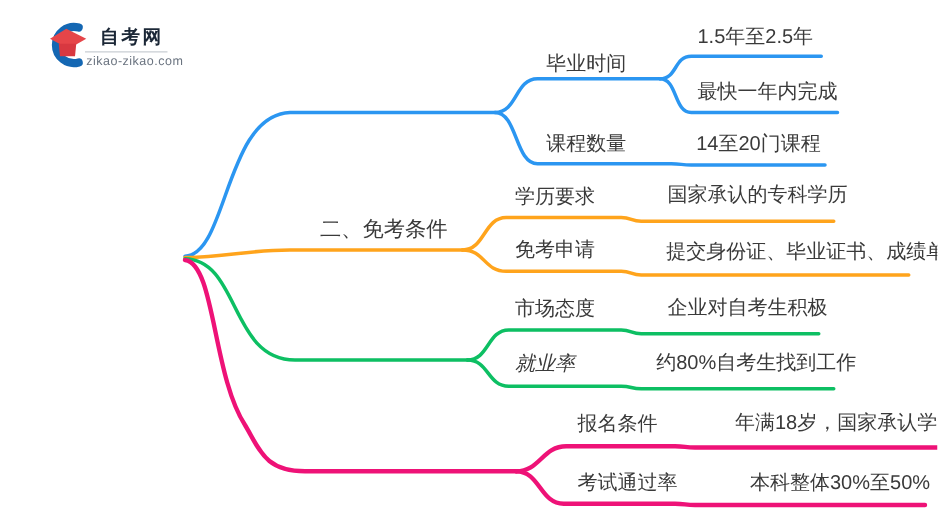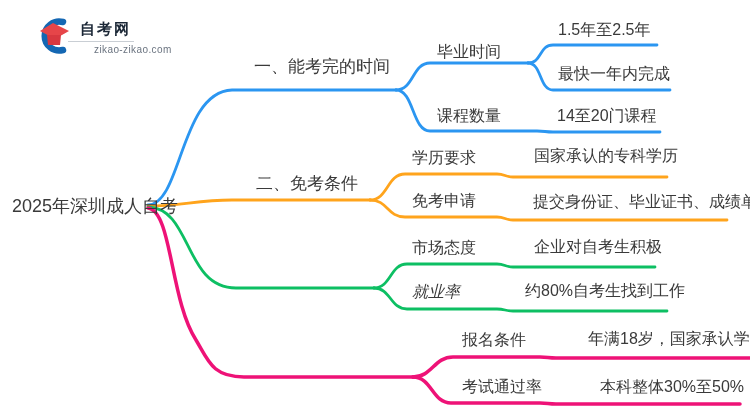--- a/index.html
+++ b/index.html
@@ -15,21 +15,21 @@
   }
   .rootlabel{font-size:18px;}
   .blabel{font-size:17px;}
   .blabel.small{font-size:16px;}
   .node{font-size:16px;}
   
   .logo{position:absolute;left:32px;top:13px;width:140px;height:48px;}
   .logo-icon{position:absolute;left:0;top:2px;width:42px;height:42px;}
   .site-name{position:absolute;left:48px;top:7px;font-size:15px;font-weight:bold;color:#1b2736;letter-spacing:2px;}
   .logo-divider{position:absolute;left:36px;top:28px;width:66px;height:1px;background:#c9ced4;}
-  .site-url{position:absolute;left:37px;top:31px;font-size:10px;color:#6b7480;letter-spacing:.4px;margin-left:25px;}
+  .site-url{position:absolute;left:37px;top:31px;font-size:10px;color:#6b7480;letter-spacing:.4px;}
 </style>
 </head>
 <body>
 
 <div class="stage">
 
   <svg class="connectors" viewBox="0 0 750 410">
 
     <g stroke="#2b96f1">
       <path d="M148,205 C182,204 180,92 232,90 L396,90"></path>
@@ -63,32 +63,30 @@
       <path d="M31,7 A14.5,14.5 0 1 0 31,35" fill="none" stroke-width="6.5" stroke-linecap="round" stroke="#1467b3"></path>
       <path d="M21,8 L37,16 L23,24 L8,16 Z" fill="#e64549"></path>
       <path d="M15,20 L29,20 L28,30 L16,30 Z" fill="#d83840"></path>
       <path d="M29,21 L37,17 L33,23 Z" fill="#ffffff" opacity="0.9"></path>
     </svg>
     <div class="site-name">自考网</div>
     <div class="logo-divider"></div>
     <div class="site-url">zikao-zikao.com</div>
   </div>
 
-  <div class="rootlabel" style="left:12px;top:196px;">2025年深圳成人自考</div>
 
-  <div class="blabel" style="left:254px;top:57px;">一、能考完的时间</div>
   <div class="node" style="left:437px;top:43px;">毕业时间</div>
   <div class="node" style="left:558px;top:21px;">1.5年至2.5年</div>
   <div class="node" style="left:558px;top:65px;">最快一年内完成</div>
   <div class="node" style="left:437px;top:107px;">课程数量</div>
   <div class="node" style="left:557px;top:107px;">14至20门课程</div>
 
   <div class="blabel" style="left:256px;top:174px;">二、免考条件</div>
   <div class="node" style="left:412px;top:149px;">学历要求</div>
-  <div class="node" style="left:534px;top:148px;font-family:Liberation Mono, monospace;">国家承认的专科学历</div>
+  <div class="node" style="left:534px;top:148px;">国家承认的专科学历</div>
   <div class="node" style="left:412px;top:192px;">免考申请</div>
   <div class="node" style="left:533px;top:193px;">提交身份证、毕业证书、成绩单</div>
 
   <div class="node" style="left:412px;top:239px;">市场态度</div>
   <div class="node" style="left:534px;top:238px;">企业对自考生积极</div>
   <div class="node" style="left:412px;top:283px;font-style:italic;">就业率</div>
   <div class="node" style="left:525px;top:282px;text-align:center;">约80%自考生找到工作</div>
 
   <div class="node" style="left:462px;top:331px;">报名条件</div>
   <div class="node" style="left:588px;top:330px;">年满18岁，国家承认学历</div>

